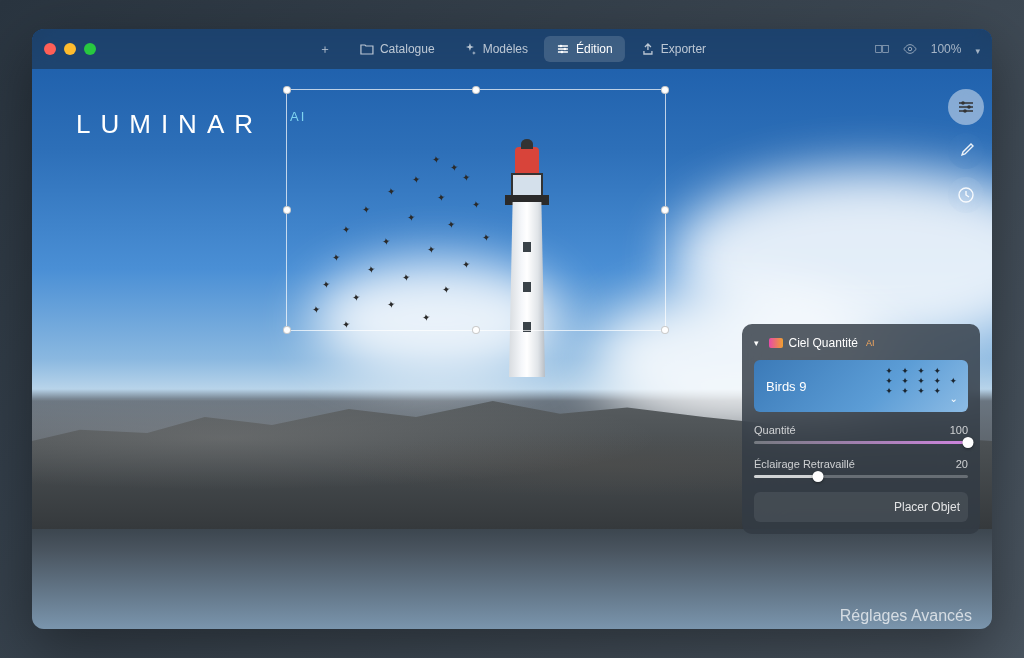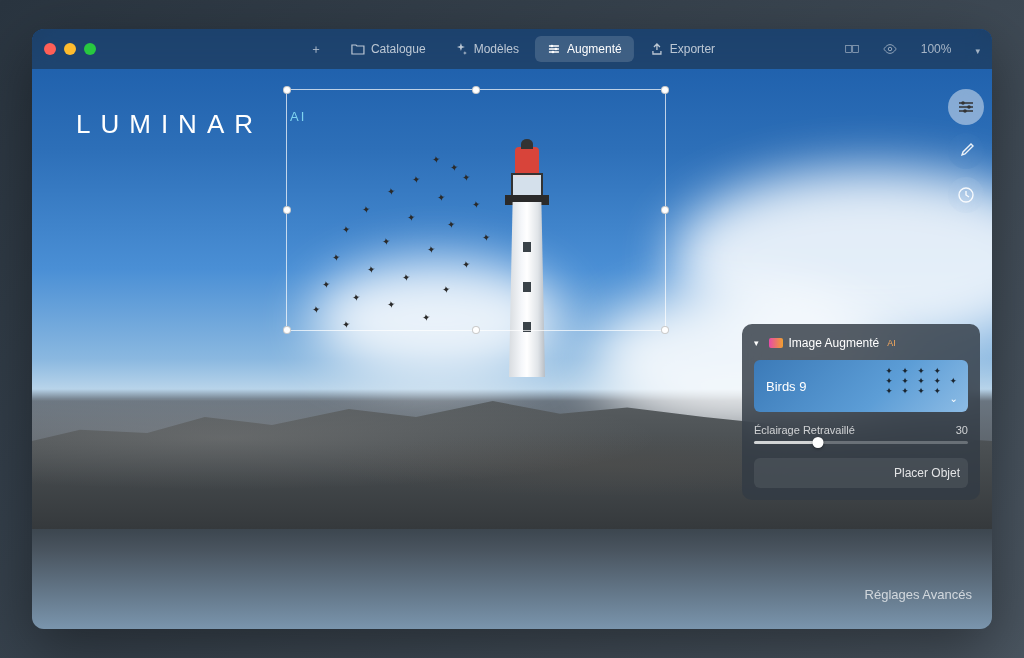--- a/index.html
+++ b/index.html
@@ -42,21 +42,21 @@
   font-size: 12px;
   border-radius: 6px;
   cursor: pointer;
 }
 .nav-item.active {
   background: rgba(255,255,255,0.15);
   color: #fff;
 }
 .nav-right {
   margin-left: auto;
-  display: flex; align-items: flex-end; gap: 24px;
+  display: flex; align-items: flex-end; gap: 14px;
   color: rgba(255,255,255,0.6);
   font-size: 12px;
   padding-left: 32px;
 }
 .icon-sm { width: 14px; height: 14px; display: inline-flex; align-items: center; justify-content: center; }
 .canvas {
   position: absolute; inset: 0;
   overflow: hidden;
 }
 .sky {
@@ -186,22 +186,22 @@
 .slider-fill { position: absolute; left: 0; top: 0; bottom: 0; border-radius: 2px; }
 .slider-thumb { position: absolute; top: -4px; width: 11px; height: 11px; background: #fff; border-radius: 50%; transform: translateX(-50%); box-shadow: 0 1px 3px rgba(0,0,0,0.4);}
 .place-btn {
   width: 100%; padding: 8px; text-align: right;
   font-size: 12px; color: rgba(255,255,255,0.85);
   background: rgba(255,255,255,0.08);
   border-radius: 6px; cursor: pointer;
   margin-top: 4px;
 }
 .adv-link {
-  position: absolute; right: 20px; top: 558px;
-  font-size: 13px; color: rgba(255,255,255,0.7);
+  position: absolute; right: 20px; top: 578px;
+  font-size: 16px; color: rgba(255,255,255,0.7);
   cursor: pointer;
 }
 .expand-icon { margin-right: 4px; }
 svg { display: block; }
 </style>
 </head>
 <body>
 
 <div class="window">
 
@@ -301,21 +301,21 @@
       </div>
       <div class="nav-item active">
         <span class="icon-sm">
           <svg width="14" height="14" viewBox="0 0 14 14">
               <path d="M2 4h10M2 7h10M2 10h10" stroke="currentColor" stroke-width="1.3"></path>
               <circle cx="5" cy="4" r="1.3" fill="currentColor"></circle>
               <circle cx="9" cy="7" r="1.3" fill="currentColor"></circle>
               <circle cx="6" cy="10" r="1.3" fill="currentColor"></circle>
             </svg>
         </span>
-        <span>Augmenté</span>
+        <span>Édition</span>
       </div>
       <div class="nav-item">
         <span class="icon-sm">
           <svg width="14" height="14" viewBox="0 0 14 14">
               <path d="M7 2v6M4 5l3-3 3 3M3 9v3h8V9" fill="none" stroke="currentColor" stroke-width="1.3"></path>
             </svg>
         </span>
         <span>Exporter</span>
       </div>
     </div>
@@ -357,36 +357,45 @@
           <circle cx="9" cy="9" r="7" fill="none" stroke="currentColor" stroke-width="1.4"></circle>
           <path d="M9 5v4l3 2" fill="none" stroke="currentColor" stroke-width="1.4"></path>
         </svg>
     </div>
   </div>
 
   <div class="panel">
     <div class="panel-header">
       <span class="expand-icon" style="font-size:9px;">▾</span>
       <span class="panel-header-icon"></span>
-      <span>Image Augmenté</span>
+      <span>Ciel Quantité</span>
       <span class="panel-ai-badge">AI</span>
     </div>
 
     <div class="preset-card">
       <span class="preset-name">Birds 9</span>
       <div class="birds-deco">✦ ✦ ✦ ✦<br>✦ ✦ ✦ ✦ ✦<br> ✦ ✦ ✦ ✦</div>
       <span class="preset-chev">⌄</span>
     </div>
 
+    <div class="slider-row">
+      <div class="slider-labels">
+        <span>Quantité</span>
+        <span>100</span>
+      </div>
+      <div class="slider-track amount">
+        <div class="slider-thumb" style="left:100%;"></div>
+      </div>
+    </div>
 
 
     <div class="slider-row">
       <div class="slider-labels">
         <span>Éclairage Retravaillé</span>
-        <span>30</span>
+        <span>20</span>
       </div>
       <div class="slider-track">
         <div class="slider-fill" style="width:30%;background:rgba(255,255,255,0.7);"></div>
         <div class="slider-thumb" style="left:30%;"></div>
       </div>
     </div>
 
     <div class="place-btn">
       <span>Placer Objet</span>
     </div>

